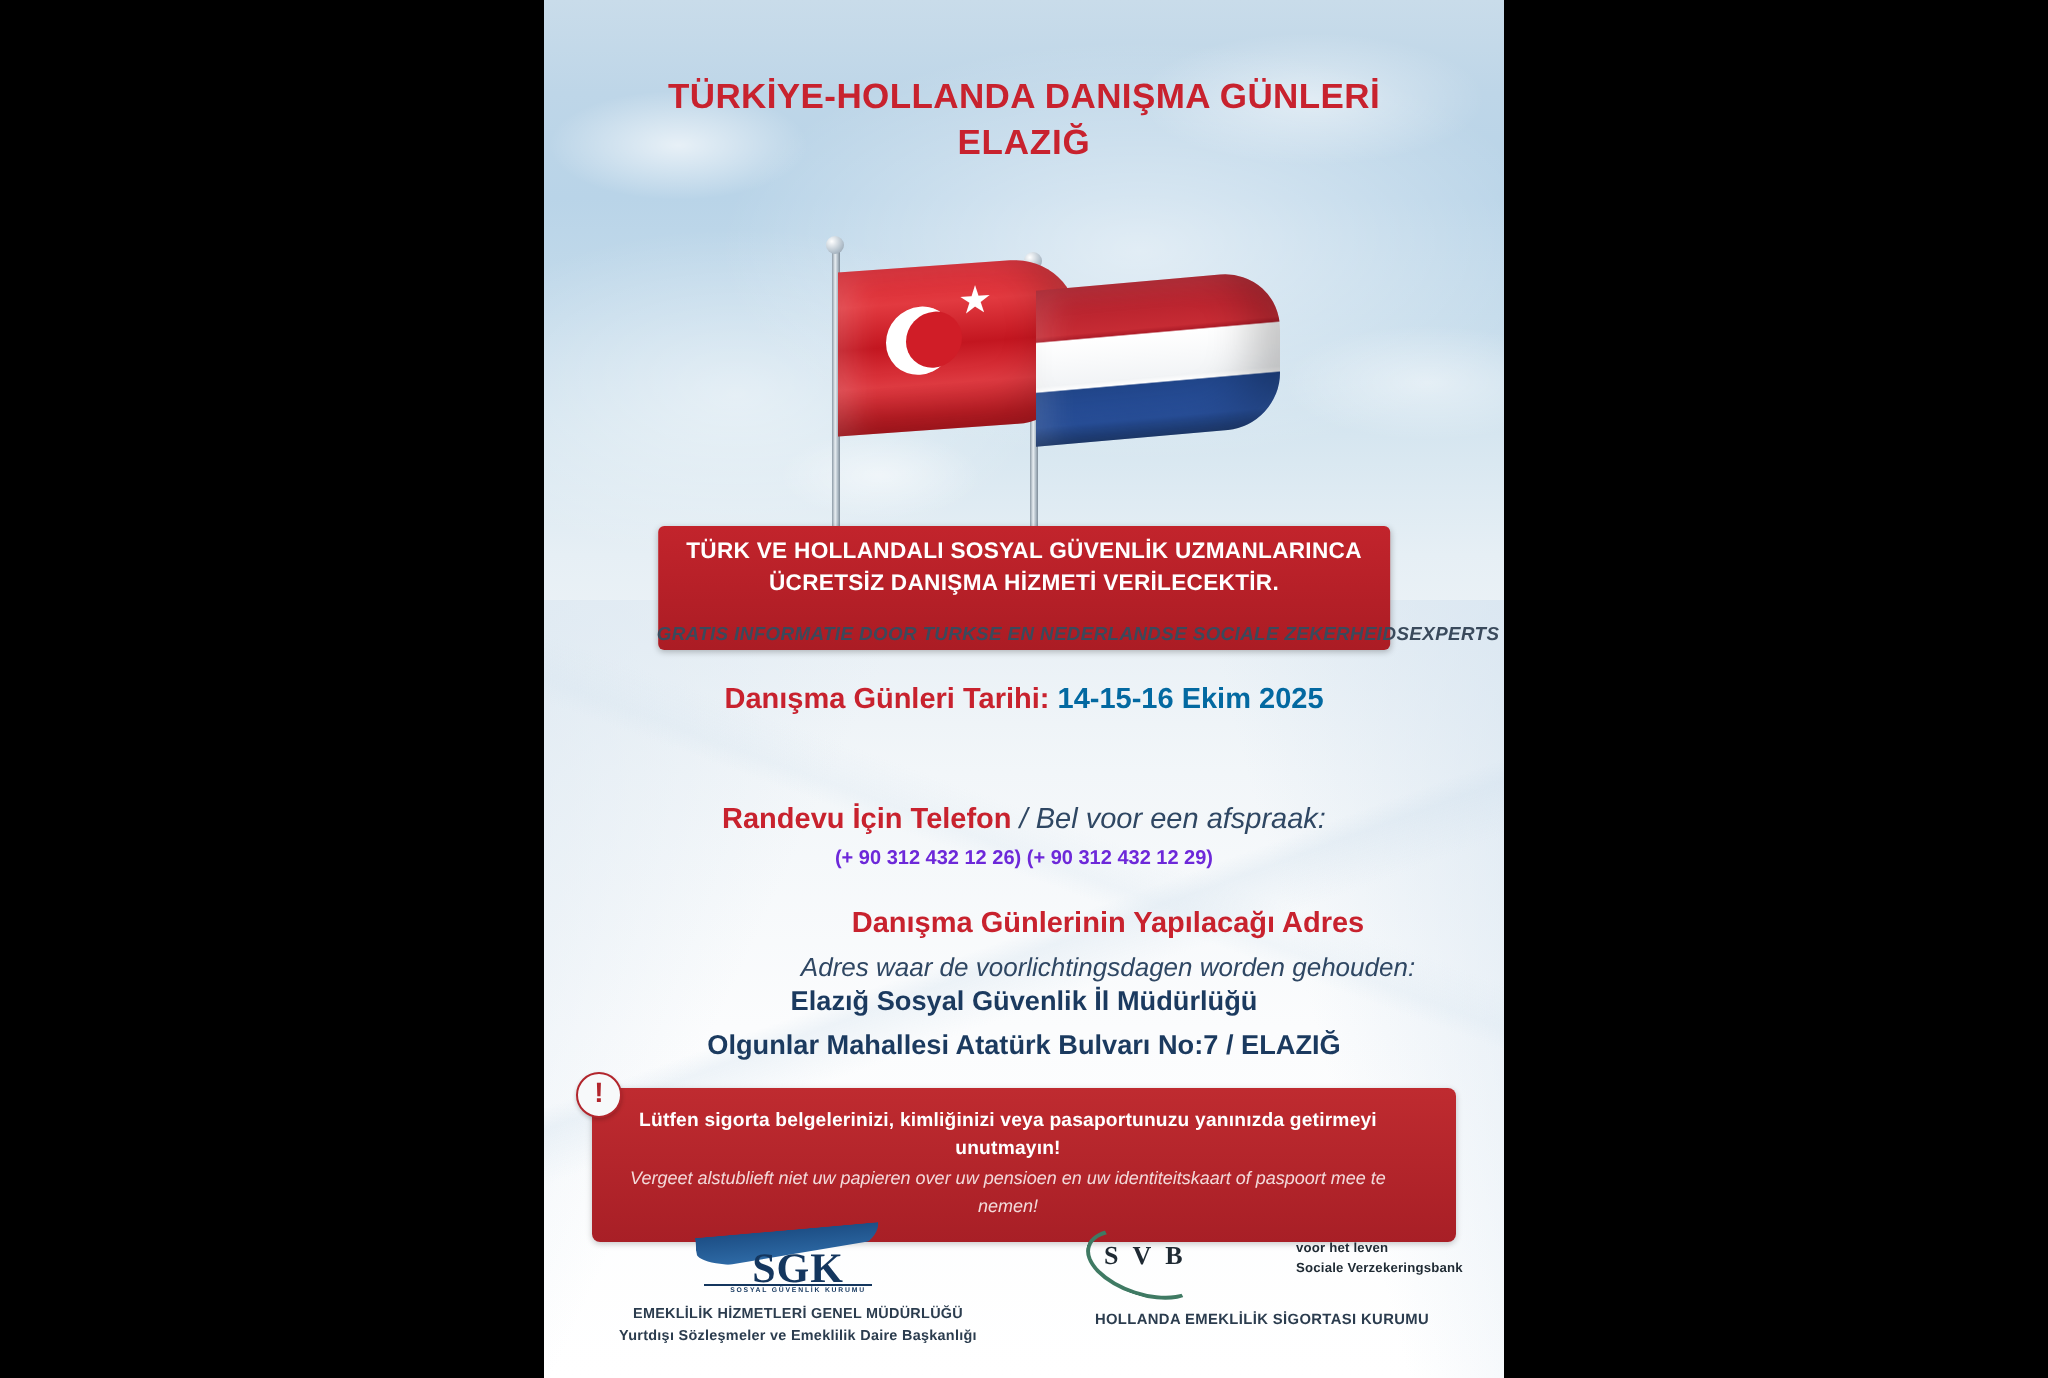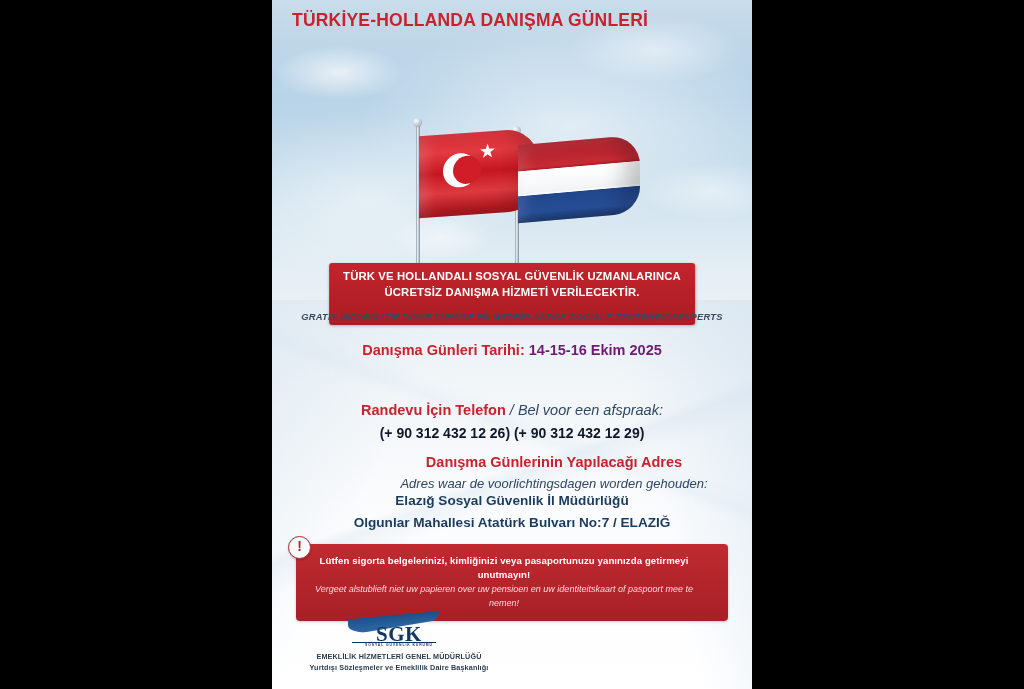--- a/index.html
+++ b/index.html
@@ -86,25 +86,24 @@
   .content {
     position: absolute;
     left: 0; top: 0;
     width: 100%;
     height: 100%;
   }
 
   
   .title-block {
     position: absolute;
-    top: 10px;
+    top: 38px;
     left: 0;
     width: 100%;
-    text-align: left;
-    margin-left: 20px;
+    text-align: center;
   }
   .t-line1 {
     font-size: 17.5px;
     font-weight: bold;
     color: #c8222e;
     letter-spacing: .2px;
     line-height: 1.25;
   }
   .t-line2 {
     font-size: 17px;
@@ -226,46 +225,47 @@
   .notice-sub {
     position: absolute;
     top: 311px;
     left: 0; width: 100%;
     text-align: center;
     font-size: 9.4px;
     font-style: italic;
     font-weight: bold;
     color: #3a4a5c;
     letter-spacing: .2px;
+    padding-left: 27px;
   }
 
   
   .info {
     position: absolute;
     left: 0;
     width: 100%;
     text-align: center;
   }
   .tr-head {
     font-size: 14.5px;
     font-weight: bold;
     color: #c8222e;
     line-height: 1.5;
   }
-  .tr-head .navy { color: #701a75; }
+  .tr-head .navy { color: #0369a1; }
   .nl-sub {
     font-size: 13px;
     font-style: italic;
     color: #2f4763;
     line-height: 1.55;
   }
   .phone {
-    font-size: 14px;
-    font-weight: bold;
-    color: #0f172a;
+    font-size: 10px;
+    font-weight: bold;
+    color: #6d28d9;
     line-height: 1.6;
   }
   .addr {
     font-size: 13.6px;
     font-weight: bold;
     color: #1b3a5f;
     line-height: 1.65;
   }
   .inline-red { color: #c8222e; font-weight: bold; font-style: normal; }
   .inline-nl  { color: #2f4763; font-style: italic; font-weight: normal; }
@@ -441,20 +441,21 @@
 <div class="frame">
   <div class="poster">
 
     <div class="sky"></div>
     <div class="paper"></div>
 
     <div class="content">
 
       <div class="title-block">
         <div class="t-line1">TÜRKİYE-HOLLANDA DANIŞMA GÜNLERİ</div>
+        <div class="t-line3">ELAZIĞ</div>
       </div>
 
       <div class="flags">
         <div class="pole pole-1"></div>
         <div class="knob knob-1"></div>
         <div class="pole pole-2"></div>
         <div class="knob knob-2"></div>
         <div class="flag flag-tr">
           <div class="crescent"></div>
           <div class="star"></div>
@@ -505,18 +506,31 @@
             <div class="sgk-word">SGK</div>
             <div class="sgk-rule"></div>
             <div class="sgk-tiny">SOSYAL GÜVENLİK KURUMU</div>
           </div>
           <div class="logo-caption">
             <div>EMEKLİLİK HİZMETLERİ GENEL MÜDÜRLÜĞÜ</div>
             <div>Yurtdışı Sözleşmeler ve Emeklilik Daire Başkanlığı</div>
           </div>
         </div>
 
+        <div class="logo-svb">
+          <div class="svb-row">
+            <div class="svb-mark">
+              <div class="svb-swirl"></div>
+              <div class="svb-letters"><span>S</span><span>V</span><span>B</span></div>
+            </div>
+            <div class="svb-tagline">
+              <div>voor het leven</div>
+              <div>Sociale Verzekeringsbank</div>
+            </div>
+          </div>
+          <div class="svb-caption">HOLLANDA EMEKLİLİK SİGORTASI KURUMU</div>
+        </div>
 
       </div>
 
     </div>
   </div>
 </div>
 
 </body></html>

